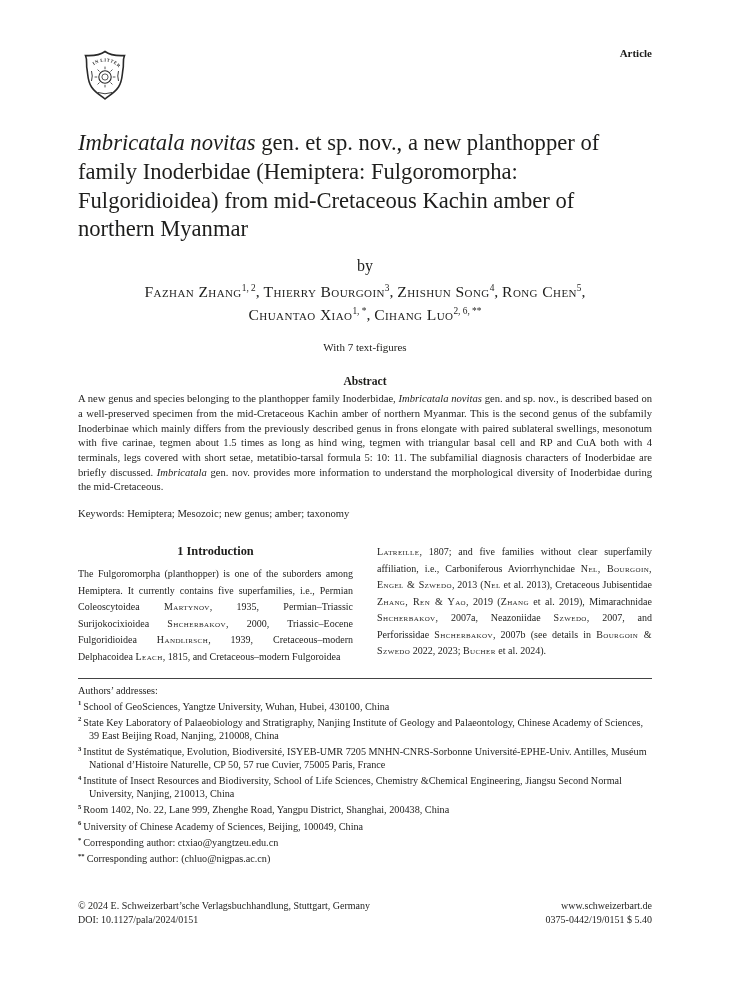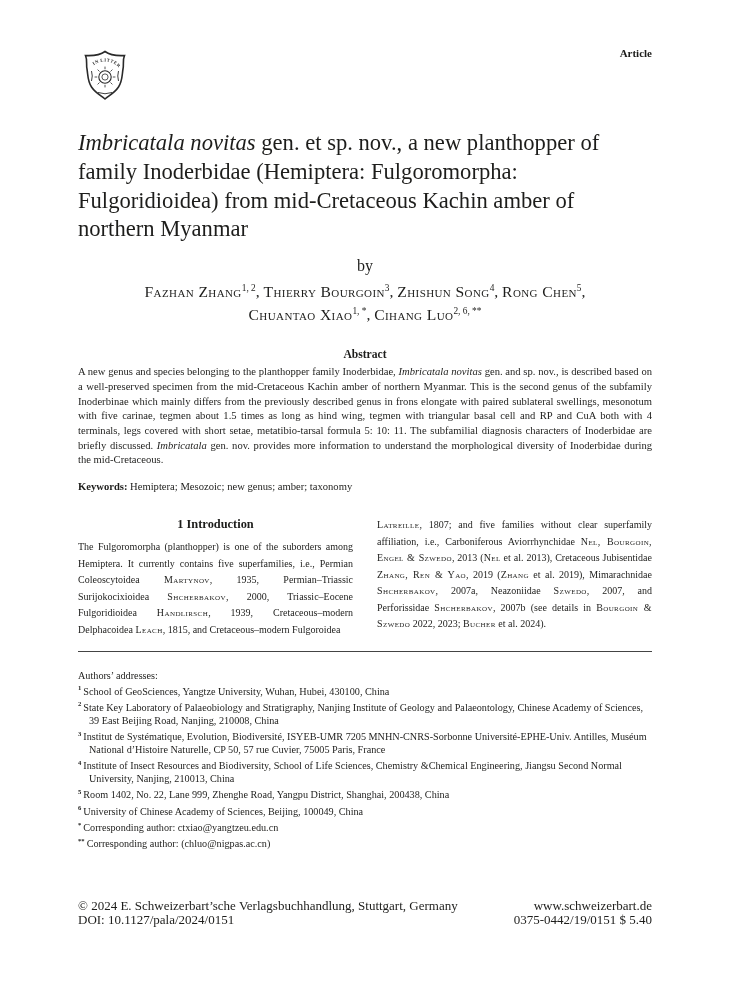--- a/index.html
+++ b/index.html
@@ -13,21 +13,21 @@
     font-family: "Liberation Serif", "DejaVu Serif", serif;
     box-sizing: border-box;
     padding: 47px 78px 58px 78px;
     display: flex;
     flex-direction: column;
     overflow: hidden;
   }
 
   
   .run-i  { font-style: italic; }
-  .run-b  { font-weight: bold; }
+  .run-b  { font-weight: normal; }
   .run-sc { font-variant: small-caps; letter-spacing: 0.4px; }
   .run-sup{ vertical-align: super; font-size: 0.6em; line-height: 0; letter-spacing: 0; }
 
   
   .header { display: flex; align-items: flex-start; }
   .logo-box { width: 54px; height: 54px; flex: 0 0 auto; margin-top: 1px; }
   .journal-meta { margin-left: 9px; font-size: 9.8px; line-height: 13px; }
   .journal-meta .jl-bold { font-weight: bold; }
   .article-type { margin-left: auto; font-weight: bold; font-size: 11px; line-height: 13px; text-align: right; }
 
@@ -52,27 +52,27 @@
   }
   .keywords { margin-top: 13px; font-size: 10.6px; }
 
   
   .columns { margin-top: 25px; display: flex; gap: 24px; }
   .col { width: 280px; }
   .section-heading { text-align: center; font-size: 12.4px; font-weight: bold; margin-bottom: 7px; }
   .col-body { font-size: 10px; line-height: 16.5px; text-align: justify; }
 
   
-  .addresses { margin-top: 13px; border-top: 0.8px solid #444; padding-top: 17px; }
+  .addresses { margin-top: 13px; border-top: 0.8px solid #444; padding-top: 5px; }
   .addresses-label { font-size: 10.2px; line-height: 13px; }
   .fn { font-size: 10.2px; line-height: 12.9px; margin-top: 3.4px; padding-left: 11px; text-indent: -11px; }
   .fn-marker { vertical-align: super; font-size: 0.65em; line-height: 0; font-weight: bold; padding-right: 2px; }
 
   
-  .footer { margin-top: auto; display: flex; font-size: 13px; line-height: 13.5px; }
+  .footer { margin-top: auto; display: flex; font-size: 10px; line-height: 13.5px; }
   .footer-left { text-align: left; }
   .footer-right { margin-left: auto; text-align: right; }
 </style>
 </head>
 <body>
 
 <div class="page">
 
   <div class="header">
     <div class="logo-box">
@@ -121,20 +121,21 @@
 
   <h1 class="title" style="margin:27px 0 0 0;"><span class="run-i">Imbricatala novitas</span><span> gen. et sp. nov., a new planthopper of family Inoderbidae (Hemiptera: Fulgoromorpha: Fulgoridioidea) from mid-Cretaceous Kachin amber of northern Myanmar</span></h1>
 
   <div class="byline">by</div>
 
   <div class="authors">
     <div><span class="run-sc">Fazhan Zhang</span><span class="run-sup">1, 2</span><span>, </span><span class="run-sc">Thierry Bourgoin</span><span class="run-sup">3</span><span>, </span><span class="run-sc">Zhishun Song</span><span class="run-sup">4</span><span>, </span><span class="run-sc">Rong Chen</span><span class="run-sup">5</span><span>,</span></div>
     <div><span class="run-sc">Chuantao Xiao</span><span class="run-sup">1, *</span><span>, </span><span class="run-sc">Cihang Luo</span><span class="run-sup">2, 6, **</span></div>
   </div>
 
+  <div class="figures-note">With 7 text-figures</div>
 
   <div class="abstract-heading">Abstract</div>
   <p class="abstract-body" style="margin:4px 0 0 0;"><span>A new genus and species belonging to the planthopper family Inoderbidae, </span><span class="run-i">Imbricatala novitas</span><span> gen. and sp. nov., is described based on a well-preserved specimen from the mid-Cretaceous Kachin amber of northern Myanmar. This is the second genus of the subfamily Inoderbinae which mainly differs from the previously described genus in frons elongate with paired sublateral swellings, mesonotum with five carinae, tegmen about 1.5 times as long as hind wing, tegmen with triangular basal cell and RP and CuA both with 4 terminals, legs covered with short setae, metatibio-tarsal formula 5: 10: 11. The subfamilial diagnosis characters of Inoderbidae are briefly discussed. </span><span class="run-i">Imbricatala</span><span> gen. nov. provides more information to understand the morphological diversity of Inoderbidae during the mid-Cretaceous.</span></p>
 
   <p class="keywords" style="margin:13px 0 0 0;"><span class="run-b">Keywords:</span><span> Hemiptera; Mesozoic; new genus; amber; taxonomy</span></p>
 
   <div class="columns">
     <div class="col">
       <div class="section-heading">1 Introduction</div>
       <div class="col-body"><span>The Fulgoromorpha (planthopper) is one of the suborders among Hemiptera. It currently contains five superfamilies, i.e., Permian Coleoscytoidea </span><span class="run-sc">Martynov</span><span>, 1935, Permian–Triassic Surijokocixioidea </span><span class="run-sc">Shcherbakov</span><span>, 2000, Triassic–Eocene Fulgoridioidea </span><span class="run-sc">Handlirsch</span><span>, 1939, Cretaceous–modern Delphacoidea </span><span class="run-sc">Leach</span><span>, 1815, and Cretaceous–modern Fulgoroidea</span></div>

